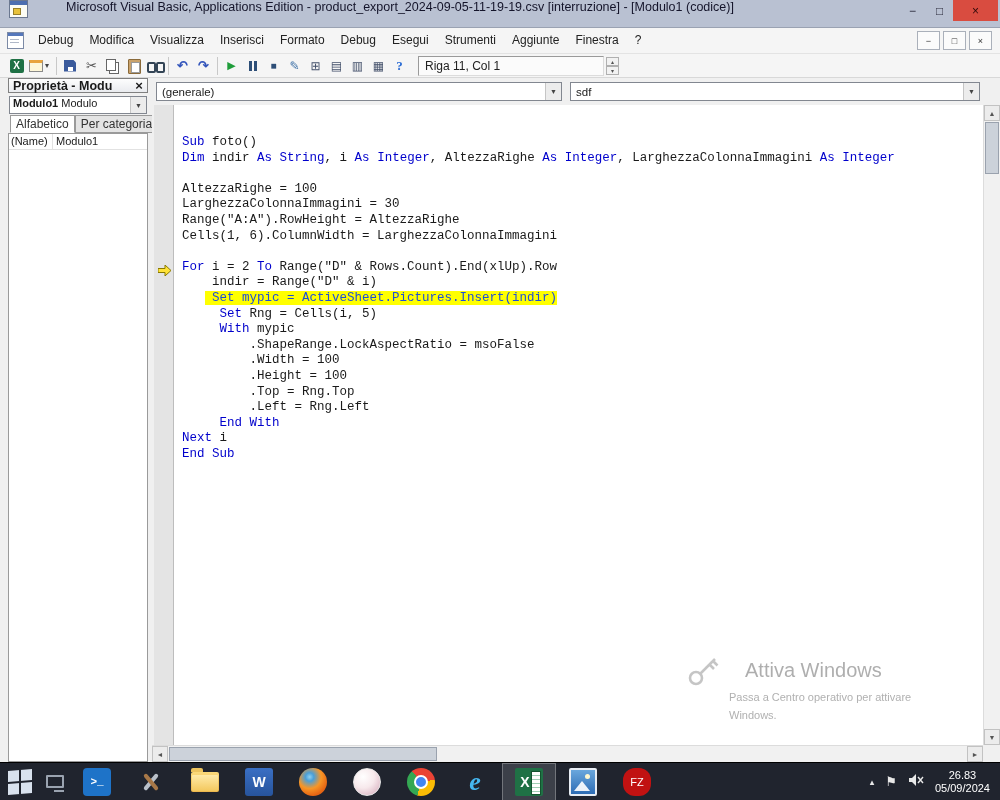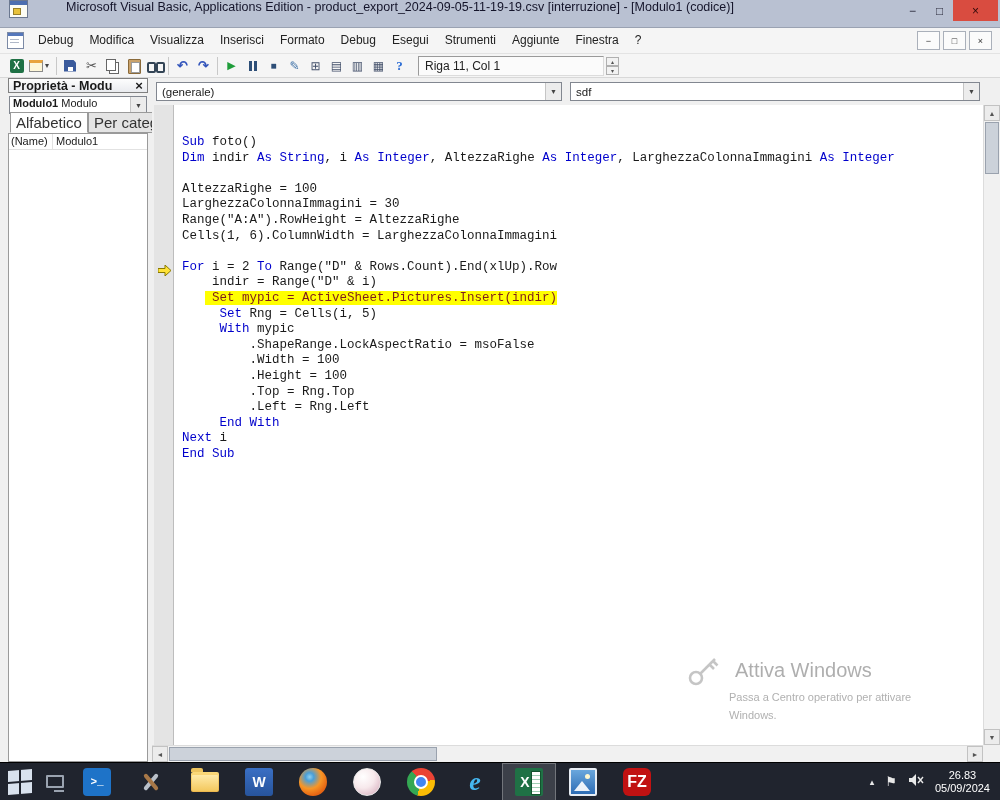--- a/index.html
+++ b/index.html
@@ -65,59 +65,59 @@
   .props{position:absolute;left:8px;top:78px;width:140px;height:684px;background:#f0f0f0;display:flex;flex-direction:column}
   .props-header{height:15px;background:linear-gradient(#fdfdfd,#e9ebef);border:1px solid #808080;display:flex;
                 align-items:center;box-sizing:border-box}
   .props-title{font-weight:700;font-size:12.5px;padding-left:4px;white-space:nowrap;overflow:hidden;flex:1}
   .props-close{width:16px;font-weight:700;font-size:13px;text-align:center;cursor:default}
   .props-combo{height:18px;margin:3px 1px 2px 1px;background:#fff;border:1px solid #828790;display:flex;align-items:flex-start;box-sizing:border-box}
   .pc-text{flex:1;padding-left:3px;font-size:11px;white-space:nowrap;overflow:hidden}
   .combo-arrow{width:15px;height:100%;background:#ececec;border-left:1px solid #c5c5c5;font-size:7px;
                display:flex;align-items:center;justify-content:center;color:#444}
   .props-tabs{height:17px;display:flex;align-items:flex-end;padding-left:2px}
-  .ptab{font-size:15px;padding:1px 5px 1px 5px;border:1px solid #9a9a9a;background:#e4e4e4;color:#333;white-space:nowrap}
+  .ptab{font-size:12px;padding:1px 5px 1px 5px;border:1px solid #9a9a9a;background:#e4e4e4;color:#333;white-space:nowrap}
   .ptab.active{background:#fff;border-bottom:1px solid #fff;font-weight:400}
   .props-grid{flex:1;background:#fff;border:1px solid #9a9a9a;overflow:hidden}
   .pg-row{height:15px;display:flex;border-bottom:1px solid #e2e2e2;font-size:11px;line-height:15px}
   .pg-name{width:44px;border-right:1px solid #e2e2e2;padding-left:2px;box-sizing:border-box}
   .pg-val{flex:1;padding-left:3px}
 
   
   .codewin{position:absolute;left:152px;top:78px;width:848px;height:684px;background:#f0f0f0}
   .combo{position:absolute;top:4px;height:19px;background:#fff;border:1px solid #828790;display:flex;align-items:center;box-sizing:border-box}
   .combo-obj{left:4px;width:406px}
   .combo-proc{left:418px;width:410px}
   .combo-text{flex:1;padding-left:5px;font-size:11.5px;white-space:nowrap;overflow:hidden}
   .code-margin{position:absolute;left:2px;top:27px;width:20px;height:640px;background:#e4e4e4;
                border-right:1px solid #bdbdbd;box-sizing:border-box}
   .exec-arrow{position:absolute;left:4px}
   .code-area{position:absolute;left:22px;top:27px;width:809px;height:640px;background:#fff;overflow:hidden;
              font-family:"Liberation Mono","DejaVu Sans Mono",monospace;font-size:12.5px;padding:2px 0 0 8px;box-sizing:border-box;
              white-space:pre}
   .code-line{height:15.6px;line-height:15.6px}
   .kw{color:var(--keyword,#0000cc)}
-  .hl{background:var(--exec-highlight,#ffff00);color:#7f1d1d}
+  .hl{background:var(--exec-highlight,#ffff00);color:#1d4ed8}
 
   
   .vscroll{position:absolute;right:0;top:27px;width:17px;height:640px;background:#f1f1f1;border-left:1px solid #dcdcdc;box-sizing:border-box}
   .hscroll{position:absolute;left:0;bottom:0;width:831px;height:17px;background:#f1f1f1;border-top:1px solid #dcdcdc;box-sizing:border-box}
   .sb-btn{position:absolute;width:16px;height:16px;background:#ececec;border:1px solid #c2c2c2;box-sizing:border-box;
           font-size:7px;display:flex;align-items:center;justify-content:center;color:#555}
   .vscroll .up{top:0;left:0}
   .vscroll .down{bottom:0;left:0}
   .hscroll .left{left:0;top:0}
   .hscroll .right{right:0;top:0}
   .sb-thumb{position:absolute;left:1px;top:17px;width:14px;height:52px;background:#ccd2da;border:1px solid #9aa2ae;box-sizing:border-box}
   .sb-thumb-h{position:absolute;top:1px;left:17px;width:268px;height:14px;background:#ccd2da;border:1px solid #9aa2ae;box-sizing:border-box}
   .sb-corner{position:absolute;right:0;bottom:0;width:17px;height:17px;background:#f0f0f0}
 
   
   .watermark{position:absolute;left:686px;top:652px;width:300px;pointer-events:none}
-  .wm-row{display:flex;align-items:center;gap:15px}
+  .wm-row{display:flex;align-items:center;gap:25px}
   .wm-title{font-size:20px;color:#9b9b9b;opacity:.8}
   .wm-sub{margin-left:43px;font-size:11px;color:#a8a8a8;line-height:18px;opacity:.9}
 
   
   .taskbar{position:absolute;left:0;top:762px;width:1000px;height:38px;background:var(--taskbar,#20242e);
            display:flex;align-items:center;border-top:1px solid #000;box-sizing:border-box}
   .tb-icons{display:flex;height:100%;align-items:center}
   .tb-slot{width:54px;height:38px;display:flex;align-items:center;justify-content:center;cursor:default}
   .tb-slot:nth-child(1){width:40px}
   .tb-slot:nth-child(2){width:30px}
@@ -142,21 +142,21 @@
   .tb-chrome::after{content:"";position:absolute;inset:7px;background:#4285f4;border:2.5px solid #fff;border-radius:50%}
   .tb-internet-explorer{font-family:"Liberation Serif",serif;font-style:italic;font-weight:700;font-size:26px;color:#45b6ef}
   .tb-excel{background:var(--excel-green,#1f7145);border-radius:2px;font-weight:700;font-size:14px}
   .tb-excel span{margin-right:8px}
   .tb-excel::after{content:"";position:absolute;right:2px;top:3px;width:8px;height:22px;
                    background:repeating-linear-gradient(#fff 0 3px,#9fcfb4 3px 4px);border:1px solid #14532f}
   .tb-photo-viewer{background:linear-gradient(#6aa7dd,#2d6cb4);border:2px solid #e8edf4;border-radius:2px}
   .tb-photo-viewer::before{content:"";position:absolute;bottom:3px;left:3px;border-left:8px solid transparent;
                            border-right:8px solid transparent;border-bottom:10px solid #fff;opacity:.9}
   .tb-photo-viewer::after{content:"";position:absolute;top:4px;right:5px;width:5px;height:5px;border-radius:50%;background:#fff7cf}
-  .tb-filezilla{background:var(--filezilla-red,#c11212);border-radius:6px;font-weight:700;font-size:16px}
+  .tb-filezilla{background:var(--filezilla-red,#c11212);border-radius:12px;font-weight:400;font-size:11px}
   .tray{margin-left:auto;display:flex;align-items:center;gap:11px;padding-right:10px;color:#e8e8e8;height:100%}
   .tray-caret{font-size:9px}
   .tray-flag{font-size:13px}
   .clock{font-size:11px;line-height:13px;text-align:center;color:#fff}
 </style>
 </head>
 <body>
 
 <div class="titlebar">
   <div class="app-icon"></div>

